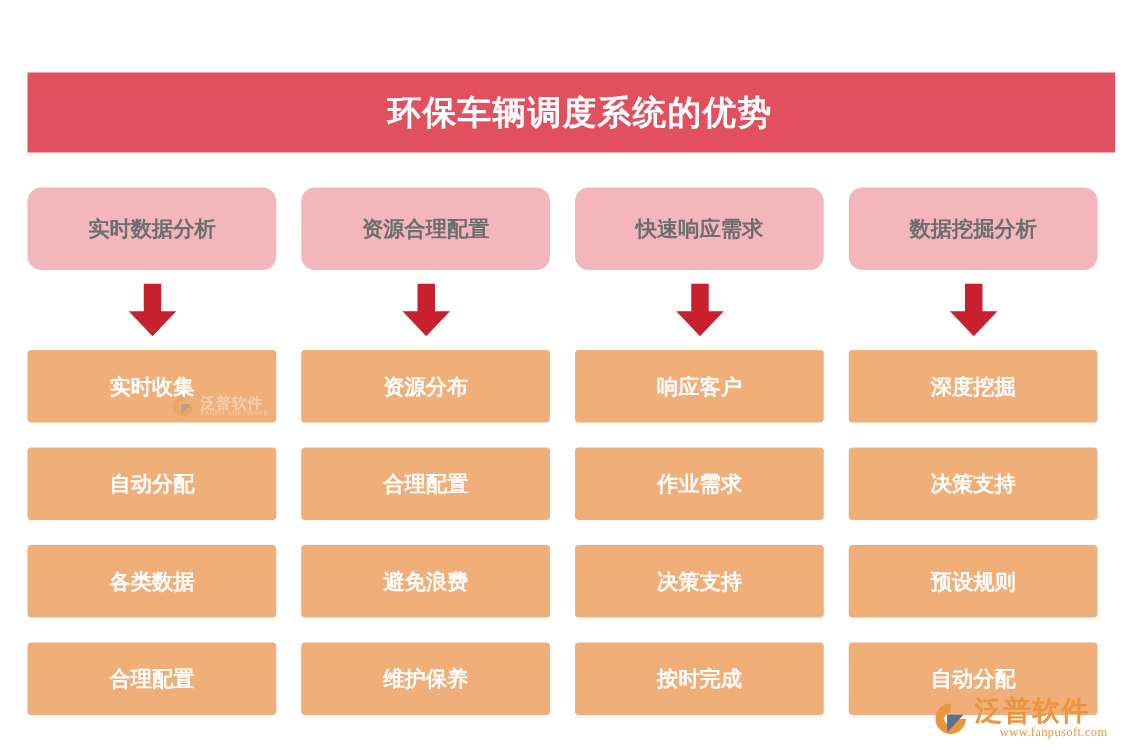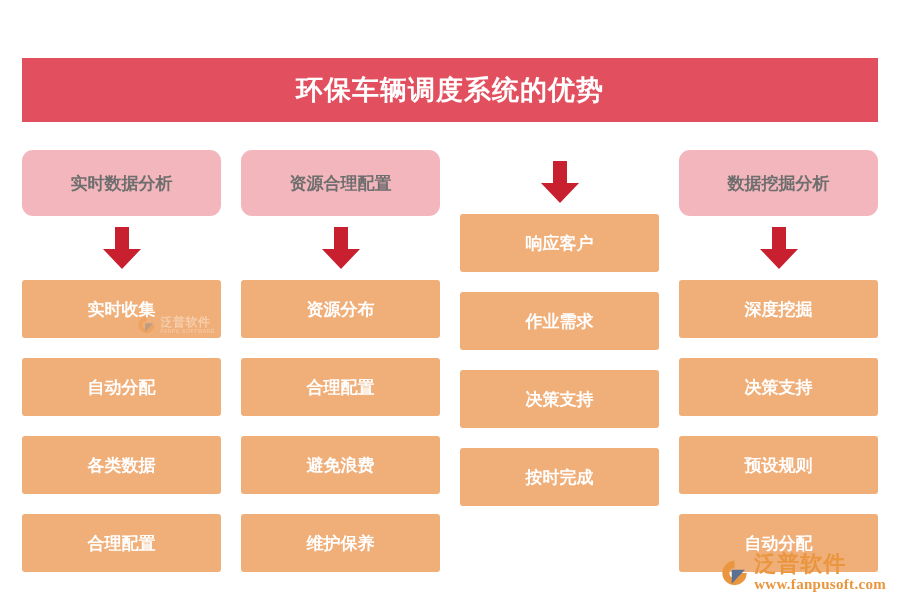--- a/index.html
+++ b/index.html
@@ -25,20 +25,21 @@
   .title-banner {
     position: absolute;
     left: 22px;
     top: 58px;
     width: 856px;
     height: 64px;
     background: #E2505F;
     display: flex;
     align-items: center;
     justify-content: center;
+    padding-left: 14px;
   }
   .title-text {
     color: #ffffff;
     font-size: 27px;
     font-weight: bold;
     letter-spacing: 1px;
     white-space: nowrap;
   }
 
   
@@ -162,25 +163,26 @@
     line-height: 1;
   }
   .brand-logo .logo-cn {
     font-size: 22px;
     font-weight: bold;
     color: #E9963F;
     letter-spacing: 1px;
   }
   .brand-logo .logo-url {
     font-family: "Liberation Serif", "DejaVu Serif", serif;
-    font-size: 15px;
-    font-weight: bold;
+    font-size: 10px;
+    font-weight: normal;
     color: #E9963F;
     letter-spacing: 0.3px;
     margin-top: 2px;
+    margin-left: 20px;
   }
 </style>
 </head>
 <body>
 
 <div class="canvas">
 
   <div class="title-banner">
     <div class="title-text">环保车辆调度系统的优势</div>
   </div>
@@ -237,20 +239,23 @@
       </div>
       <div class="orange-card">
         <span class="orange-card-label">避免浪费</span>
       </div>
       <div class="orange-card">
         <span class="orange-card-label">维护保养</span>
       </div>
     </div>
 
     <div class="column">
+      <div class="pink-card">
+        <span class="pink-card-label">快速响应需求</span>
+      </div>
       <div class="arrow-wrap">
         <svg class="arrow-icon" width="46" height="46" viewBox="0 0 46 46">
           <path d="M16 2 H30 V24 H42 L23 44 L4 24 H16 Z" fill="#C8202F"></path>
         </svg>
       </div>
       <div class="orange-card">
         <span class="orange-card-label">响应客户</span>
       </div>
       <div class="orange-card">
         <span class="orange-card-label">作业需求</span>

